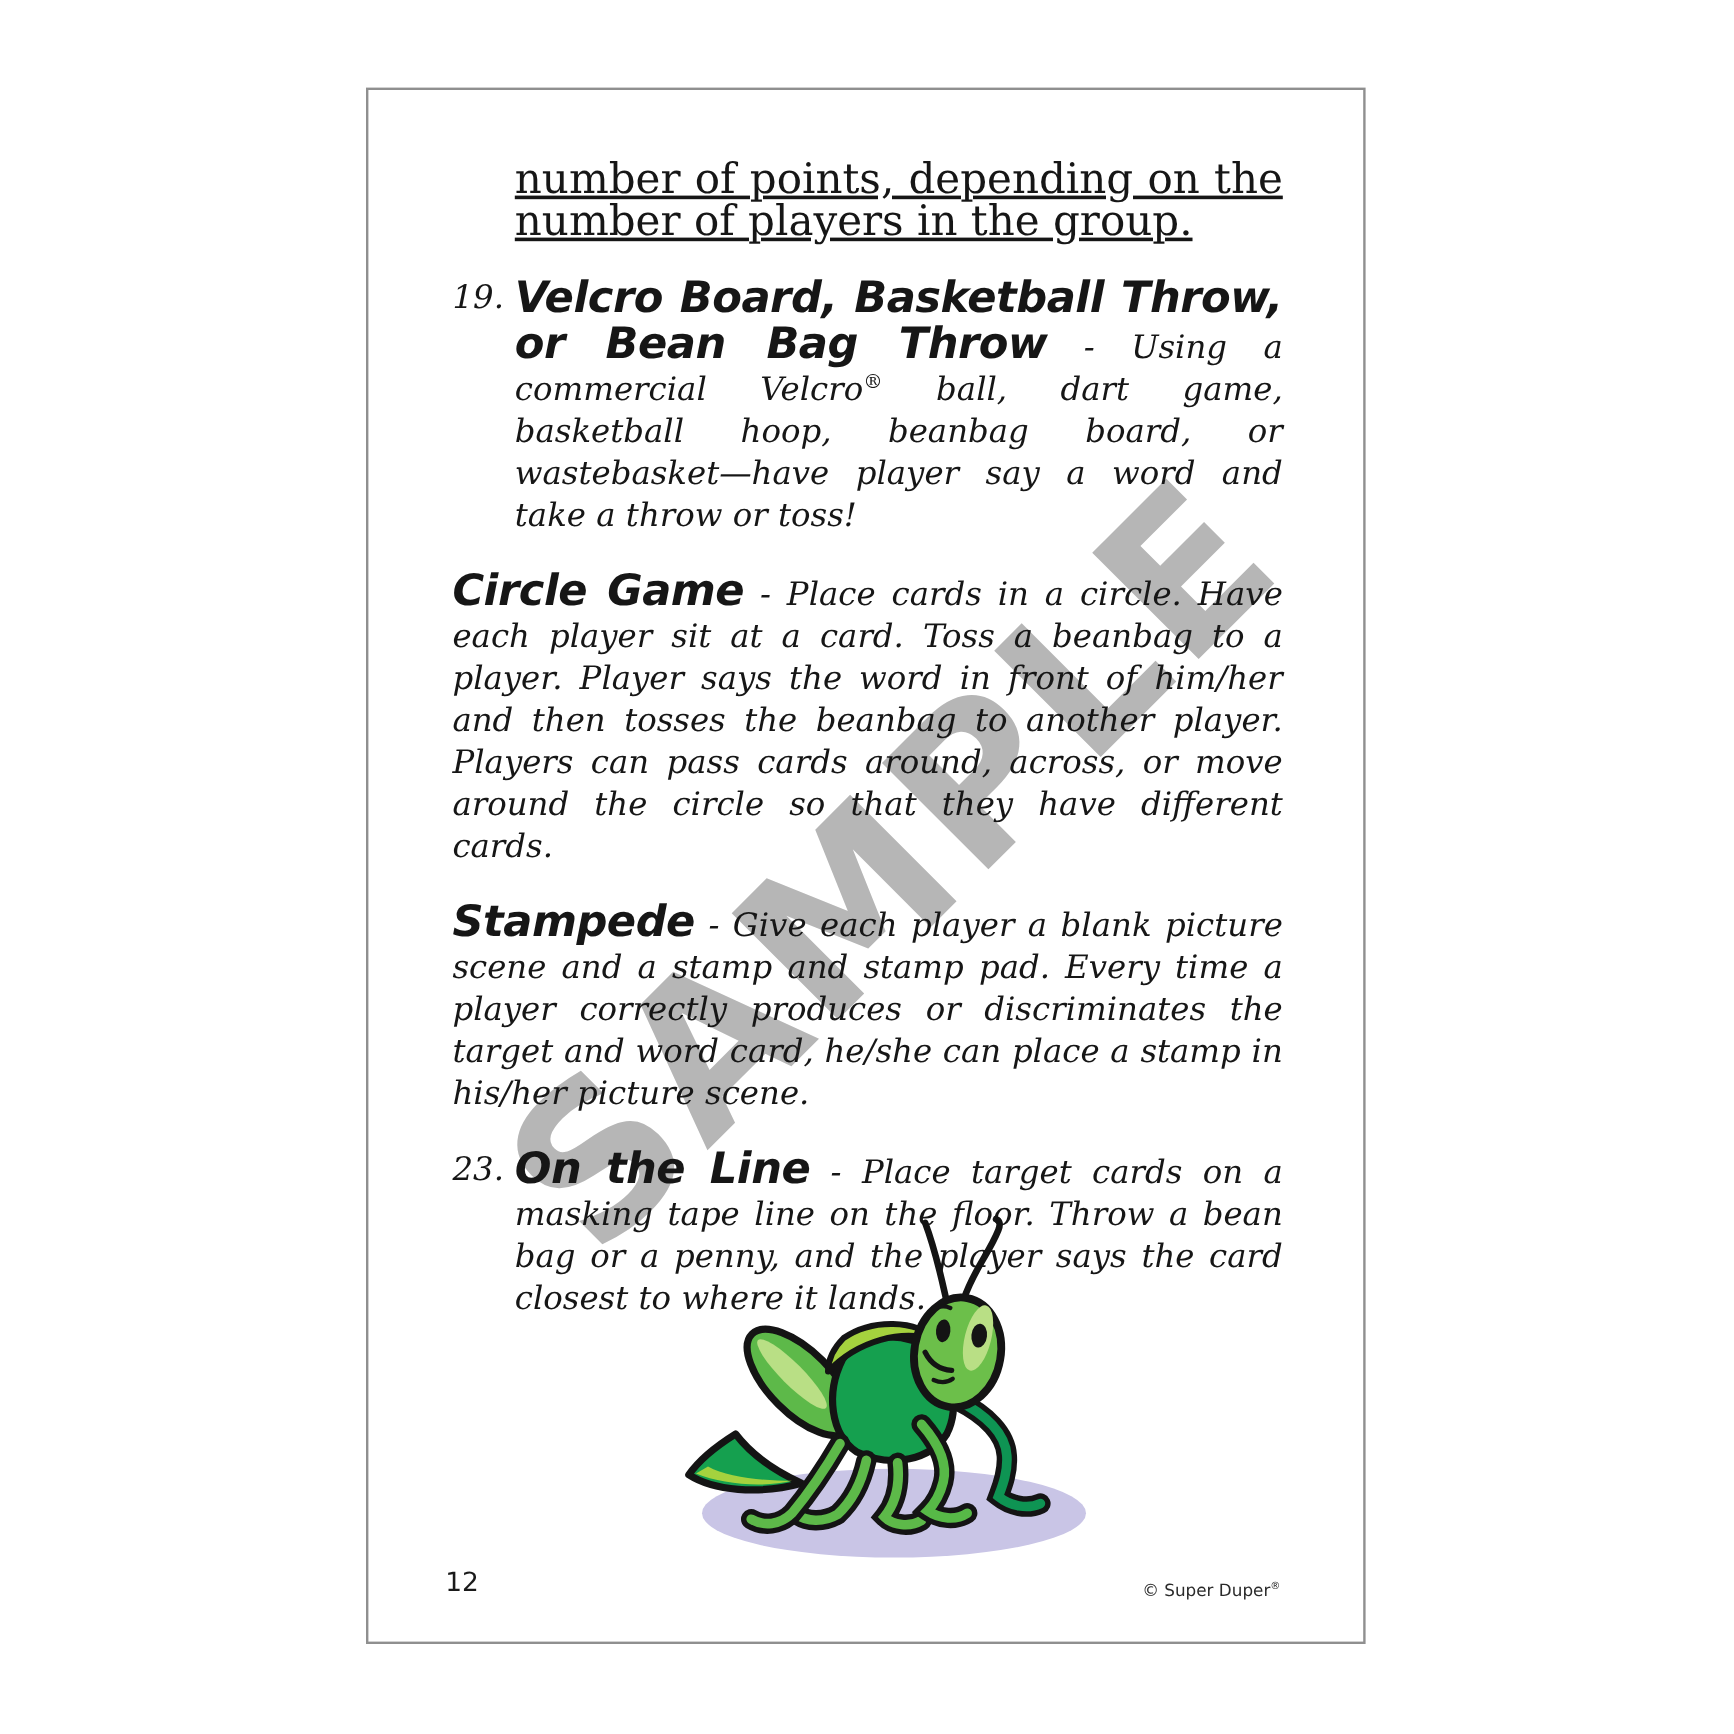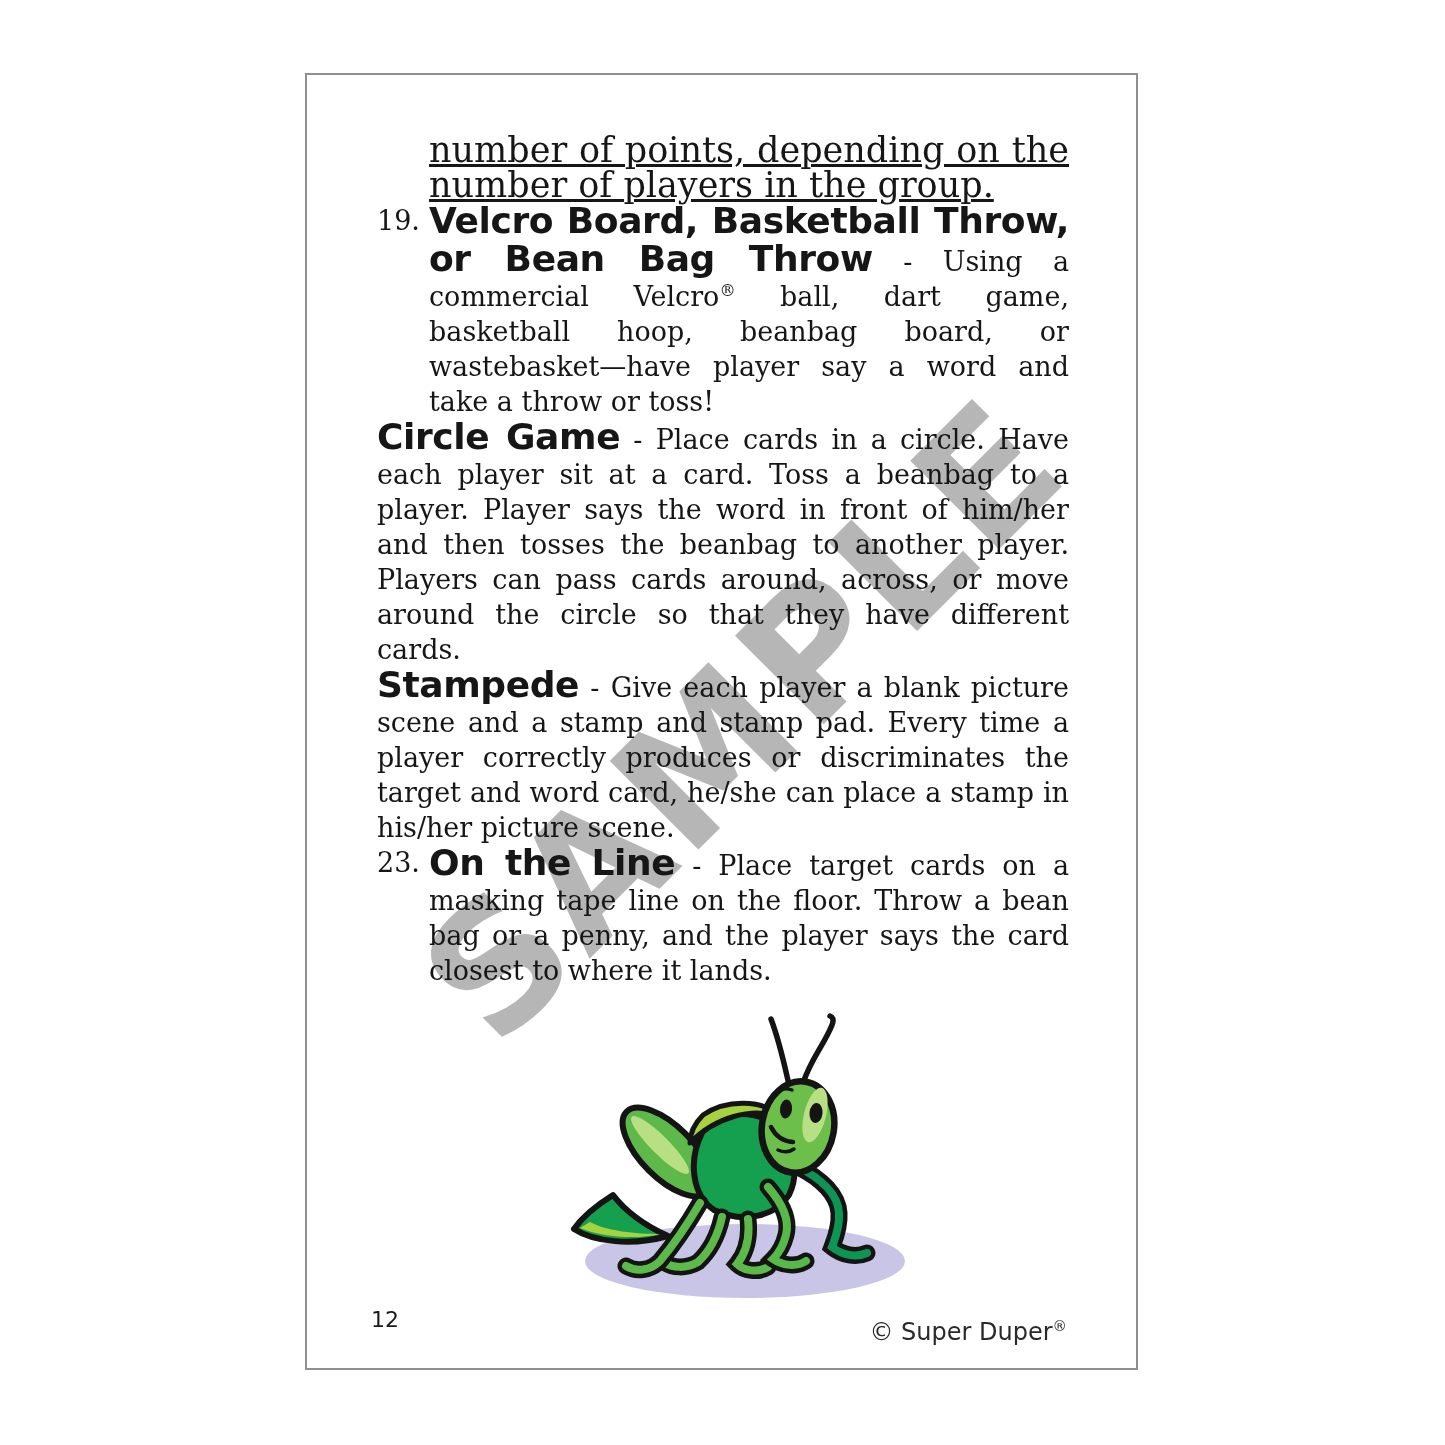--- a/index.html
+++ b/index.html
@@ -5,30 +5,30 @@
   html,body{margin:0;padding:0;background:#ffffff;}
   .canvas{position:relative;width:1445px;height:1445px;background:#ffffff;overflow:hidden;
           font-family:"DejaVu Serif", serif;color:#161616;}
   .page{position:absolute;left:305px;top:73px;width:833px;height:1297px;background:#ffffff;
         border:2px solid #8f8f8f;box-sizing:border-box;}
   .watermark{position:absolute;left:437px;top:645px;transform:translate(-50%,-50%) rotate(-45deg);
              font-family:"DejaVu Sans", sans-serif;font-weight:bold;font-size:172px;letter-spacing:6px;
              color:#b6b6b6;z-index:0;white-space:nowrap;user-select:none;}
   .content{position:absolute;left:70px;top:58px;width:692px;z-index:1;}
   .intro{margin:0 0 0 52px;text-align:justify;font-size:35px;line-height:35px;text-decoration:underline;}
-  .item{display:flex;margin-top:0;}
+  .item{display:flex;margin-top:28px;font-style:italic;}
   .num{flex:0 0 52px;font-size:27px;line-height:35px;}
   .txt{flex:1;text-align:justify;font-size:27px;line-height:35px;}
   .ttl{font-family:"DejaVu Sans", sans-serif;font-weight:bold;font-size:36px;letter-spacing:-0.4px;}
   sup.reg{font-size:60%;vertical-align:super;line-height:0;}
   .illustration{position:absolute;left:233px;top:930px;width:420px;height:300px;z-index:1;}
   .page-number{position:absolute;left:64px;top:1232px;font-family:"DejaVu Sans", sans-serif;
                font-size:22px;color:#1a1a1a;z-index:1;}
   .copyright{position:absolute;right:69px;top:1243px;font-family:"DejaVu Sans", sans-serif;
-             font-size:24px;color:#2a2a2a;z-index:1;}
+             font-size:14px;color:#2a2a2a;z-index:1;}
 </style>
 </head>
 <body>
 
 <div class="canvas">
   <div class="page">
 
     <div class="watermark">SAMPLE</div>
 
     <div class="content">

